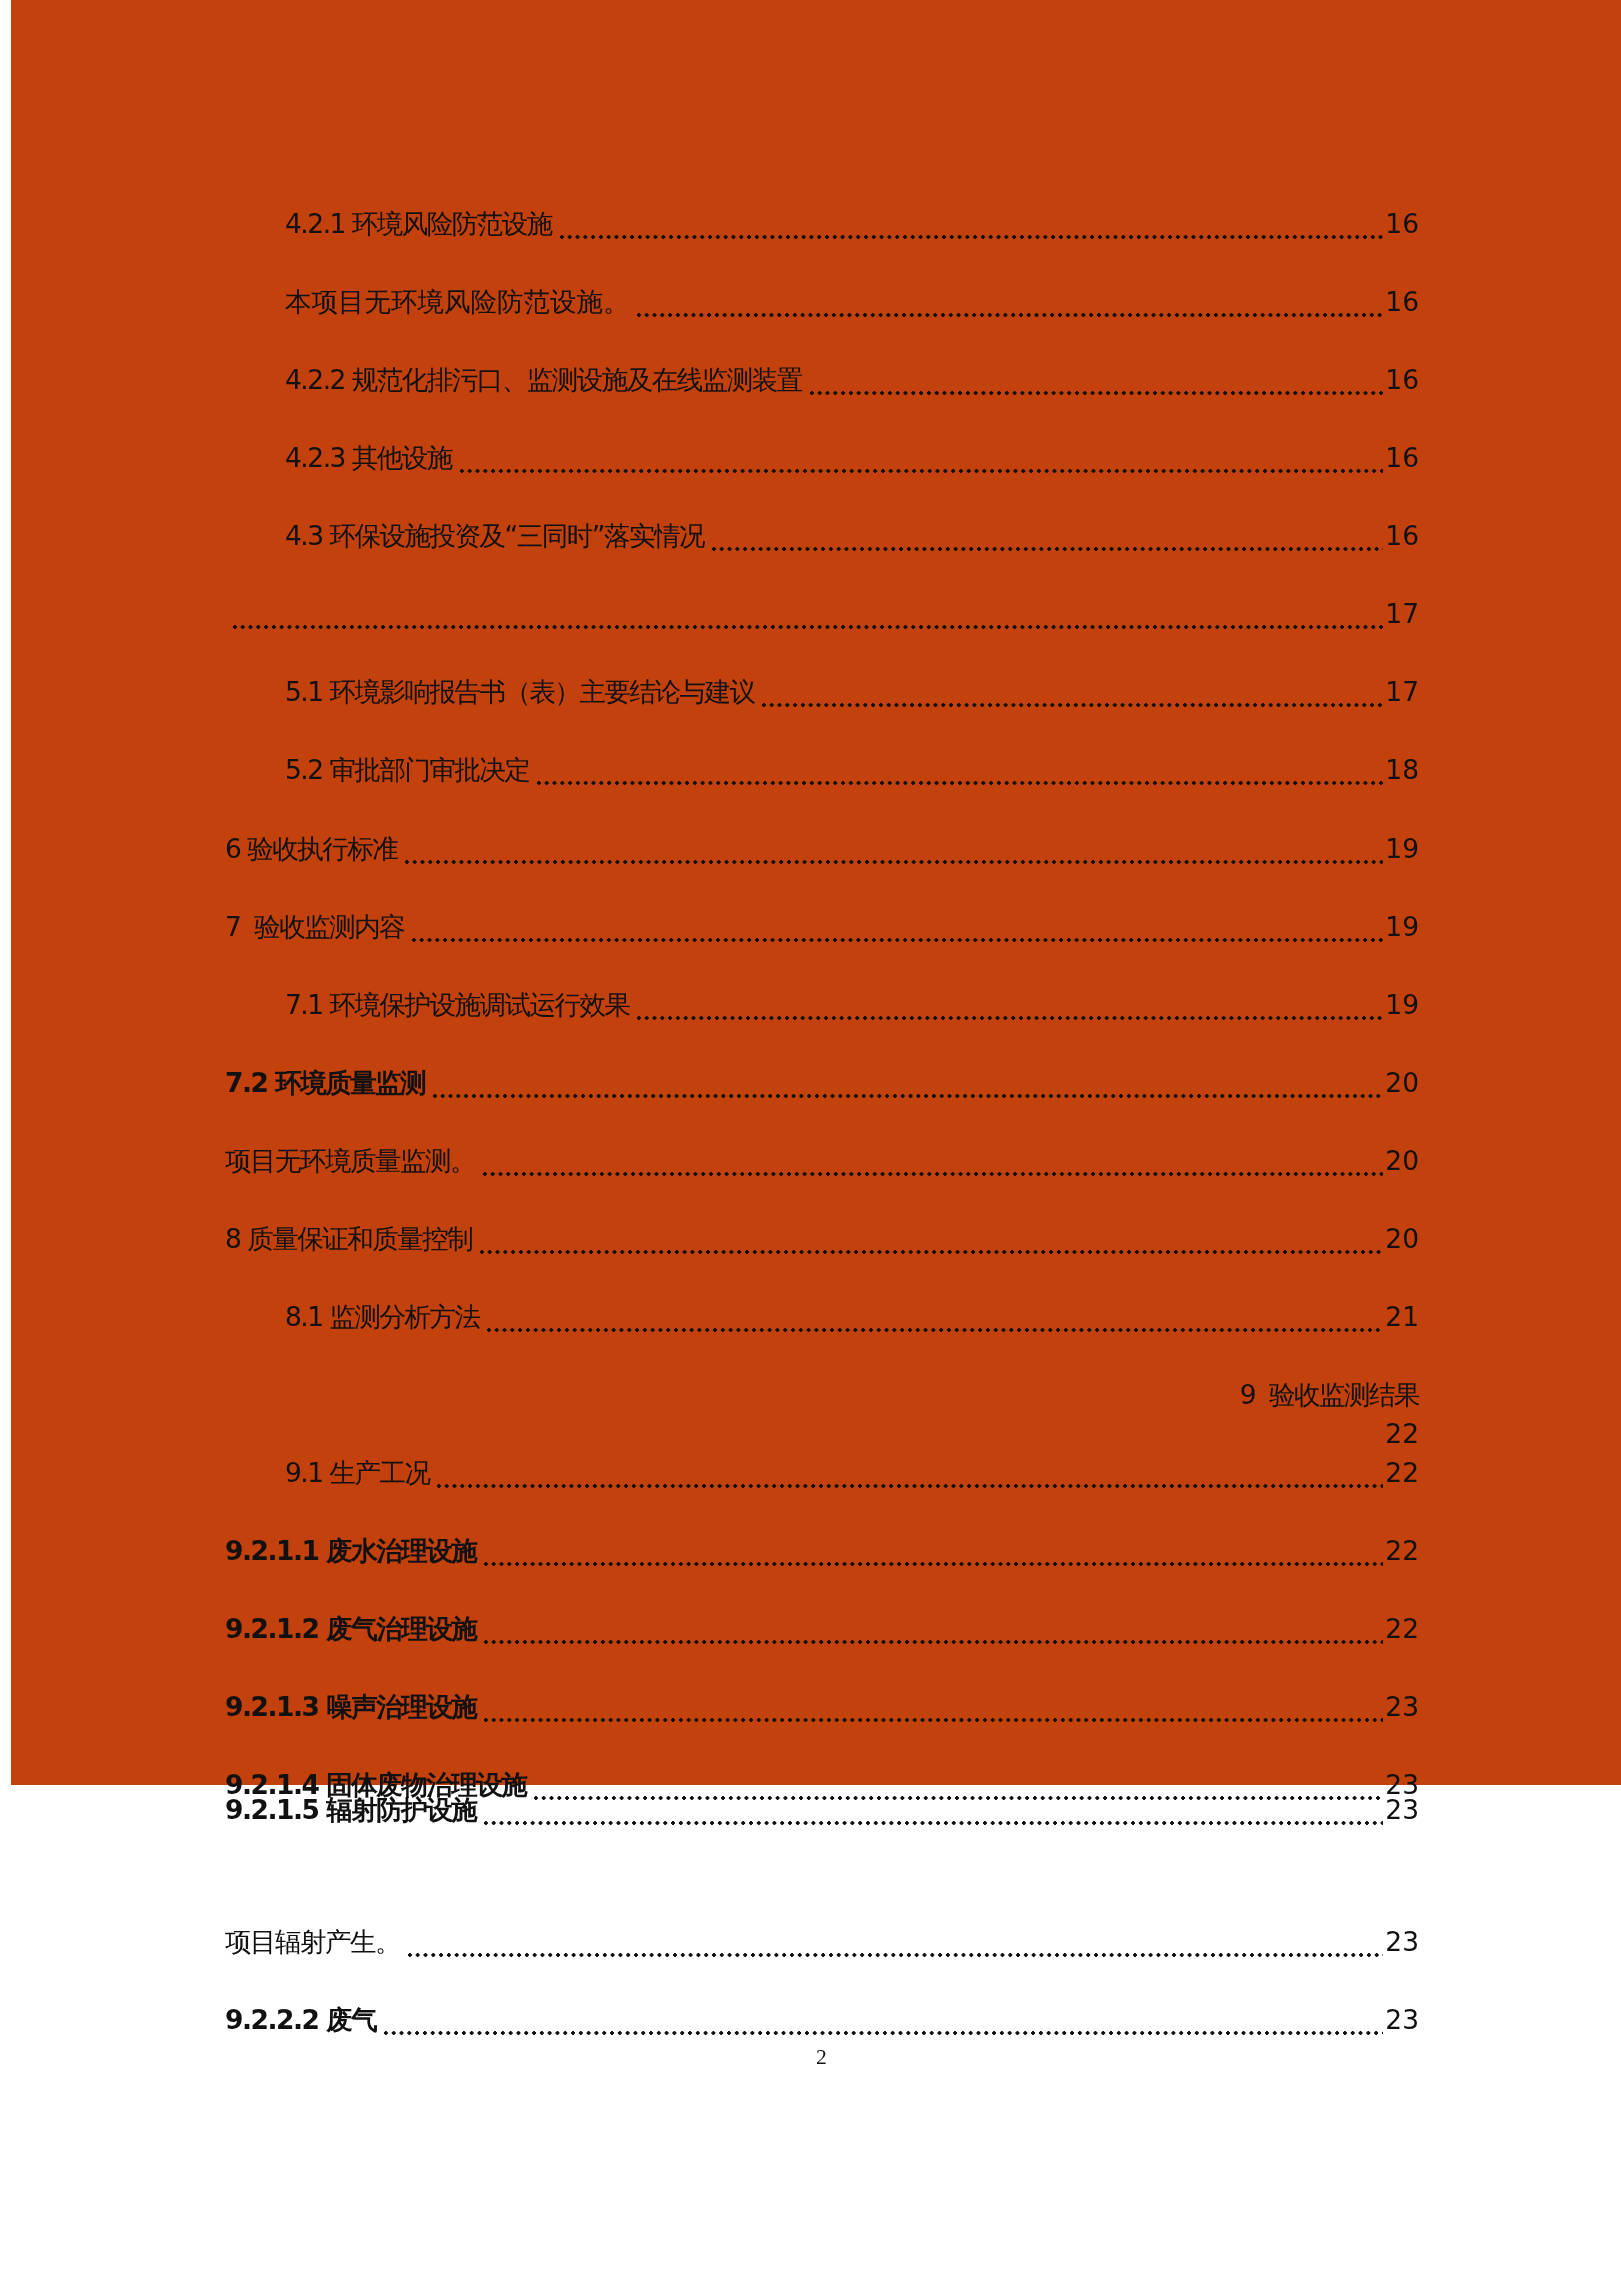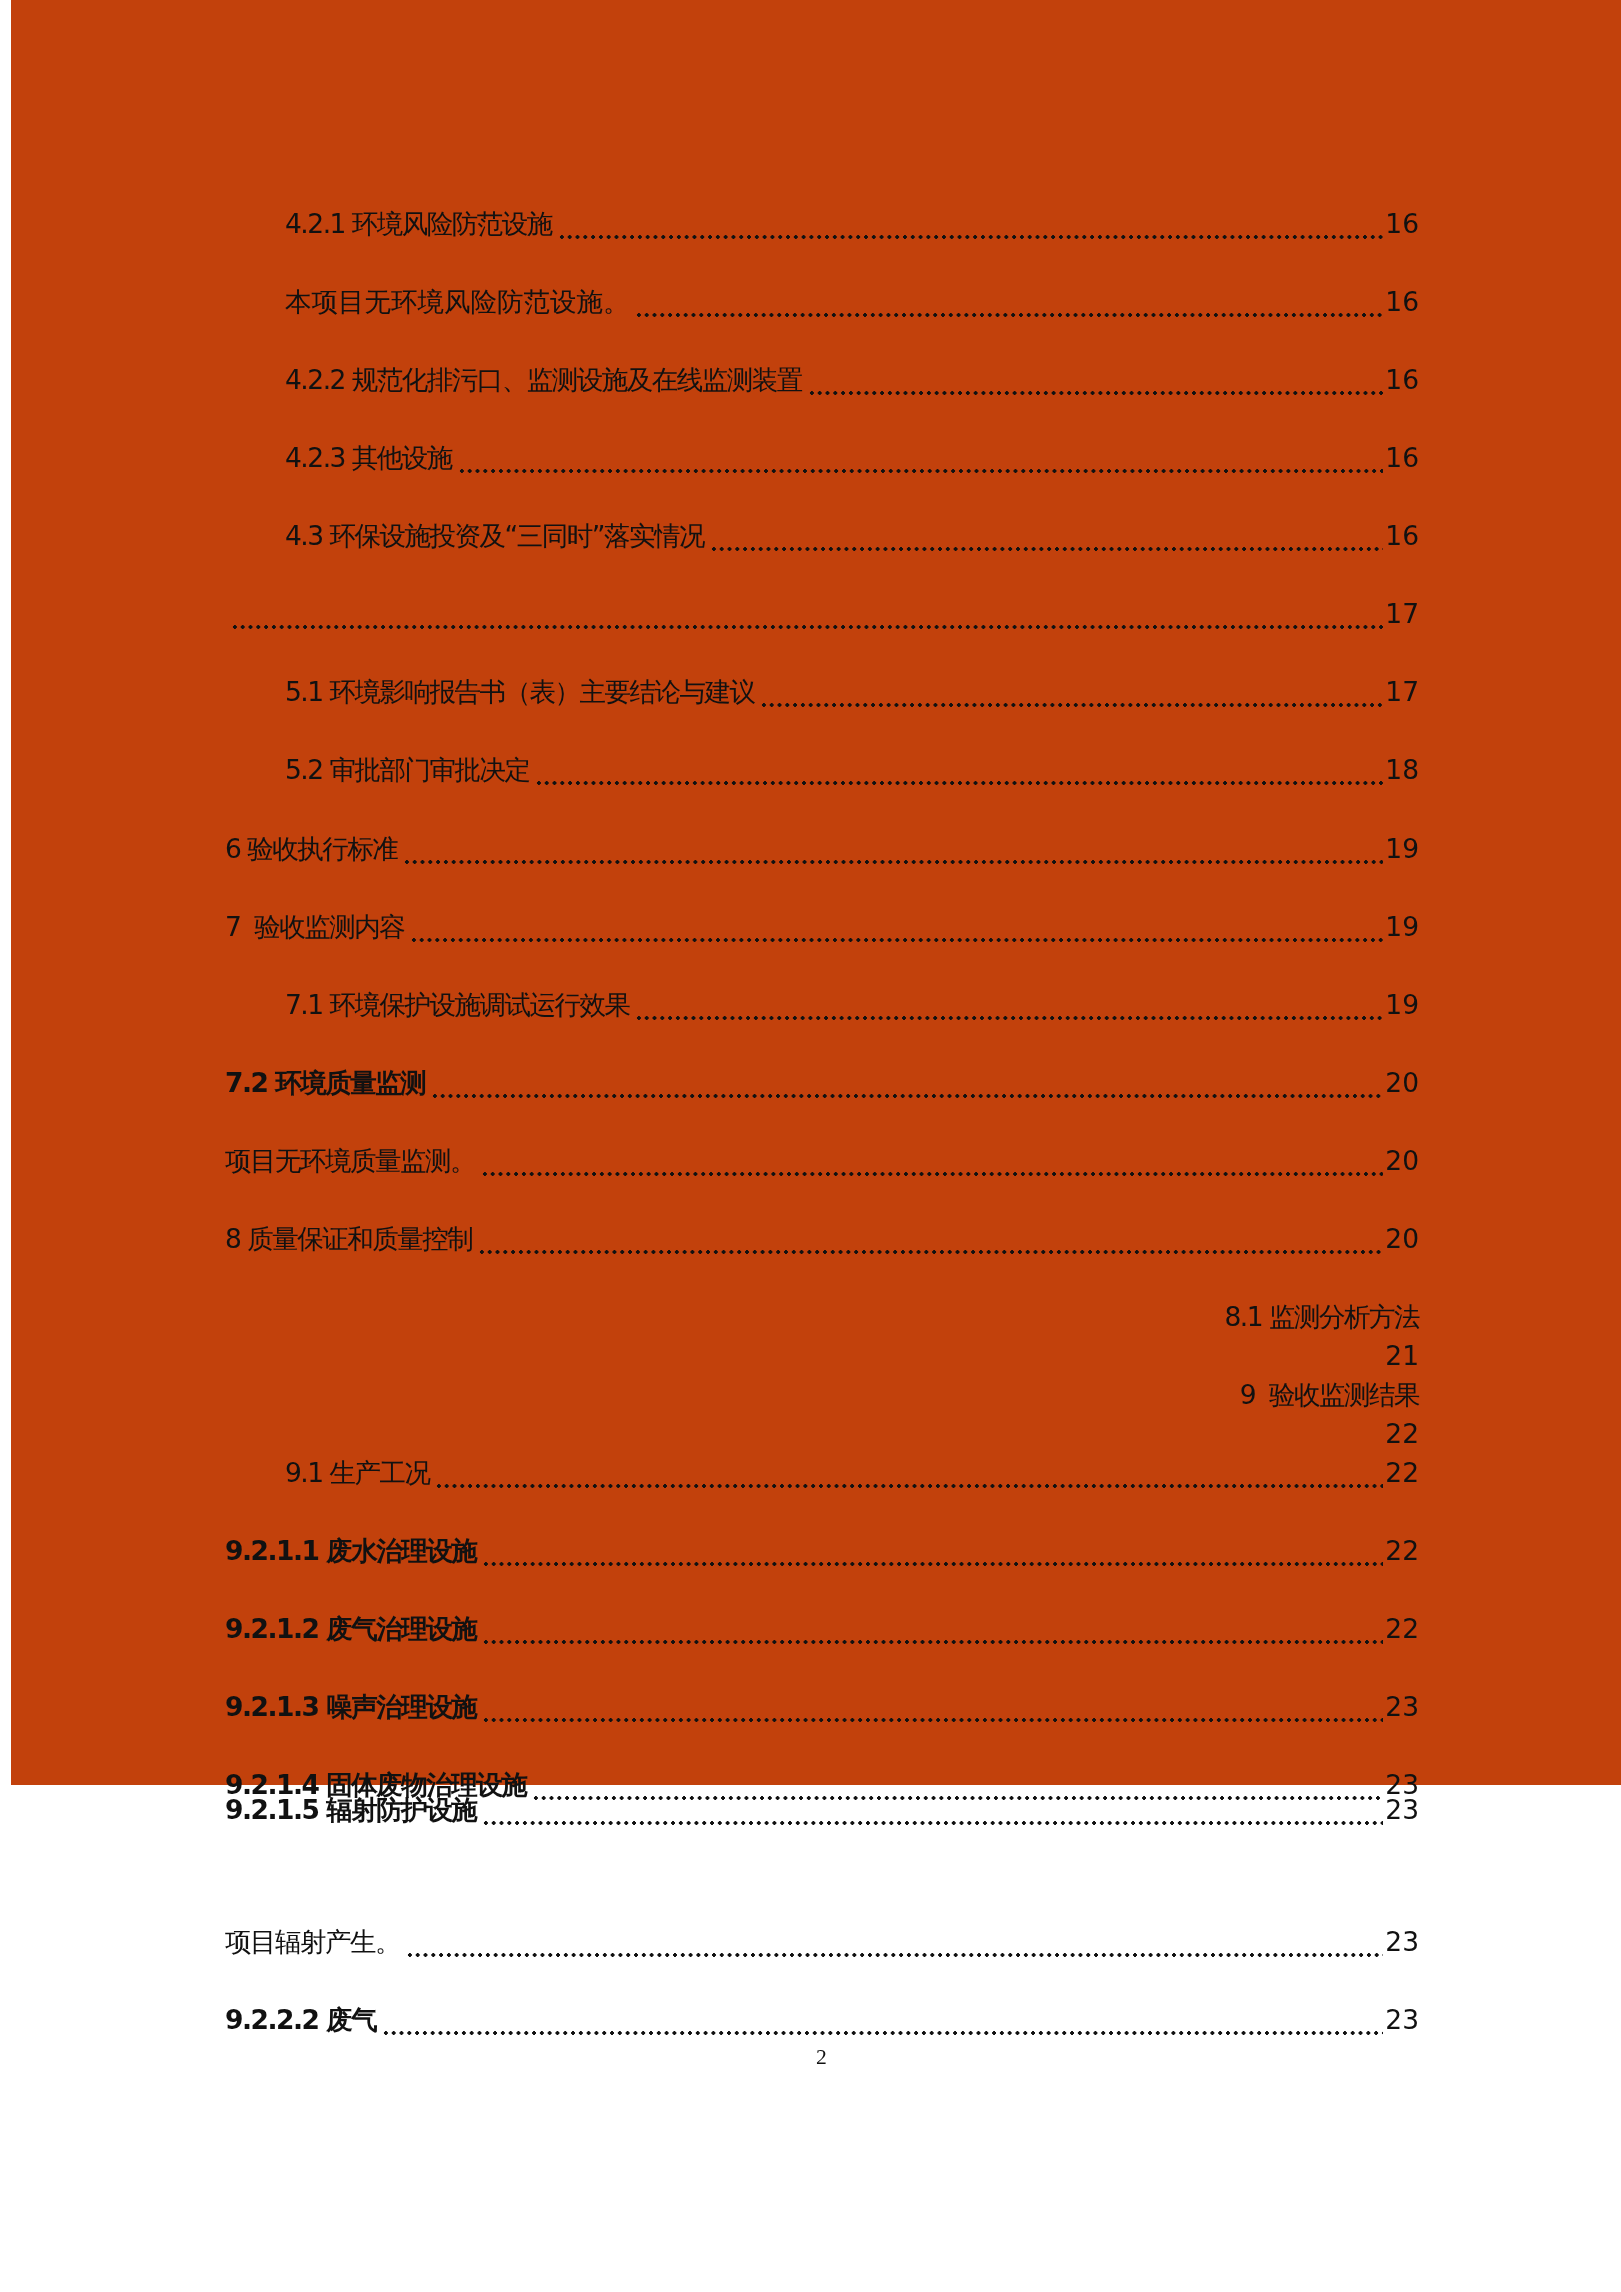--- a/index.html
+++ b/index.html
@@ -110,21 +110,21 @@
       <div class="toc-row lvl1" style="top: 937px;">
     <span class="toc-title">项目无环境质量监测。</span>
     <span class="toc-leader"></span>
     <span class="toc-page">20</span>
   </div>
       <div class="toc-row lvl1" style="top: 1015px;">
     <span class="toc-title">8 质量保证和质量控制</span>
     <span class="toc-leader"></span>
     <span class="toc-page">20</span>
   </div>
-      <div class="toc-row lvl2" style="top: 1093px; flex-direction: column;">
+      <div class="toc-row lvl2" style="top: 1093px;">
     <span class="toc-title">8.1 监测分析方法</span>
     <span class="toc-leader"></span>
     <span class="toc-page">21</span>
   </div>
       <div class="toc-row lvl1" style="top: 1171px; flex-direction: column;">
     <span class="toc-title">9  验收监测结果</span>
     <span class="toc-leader"></span>
     <span class="toc-page">22</span>
   </div>
       <div class="toc-row lvl2" style="top: 1249px;">

